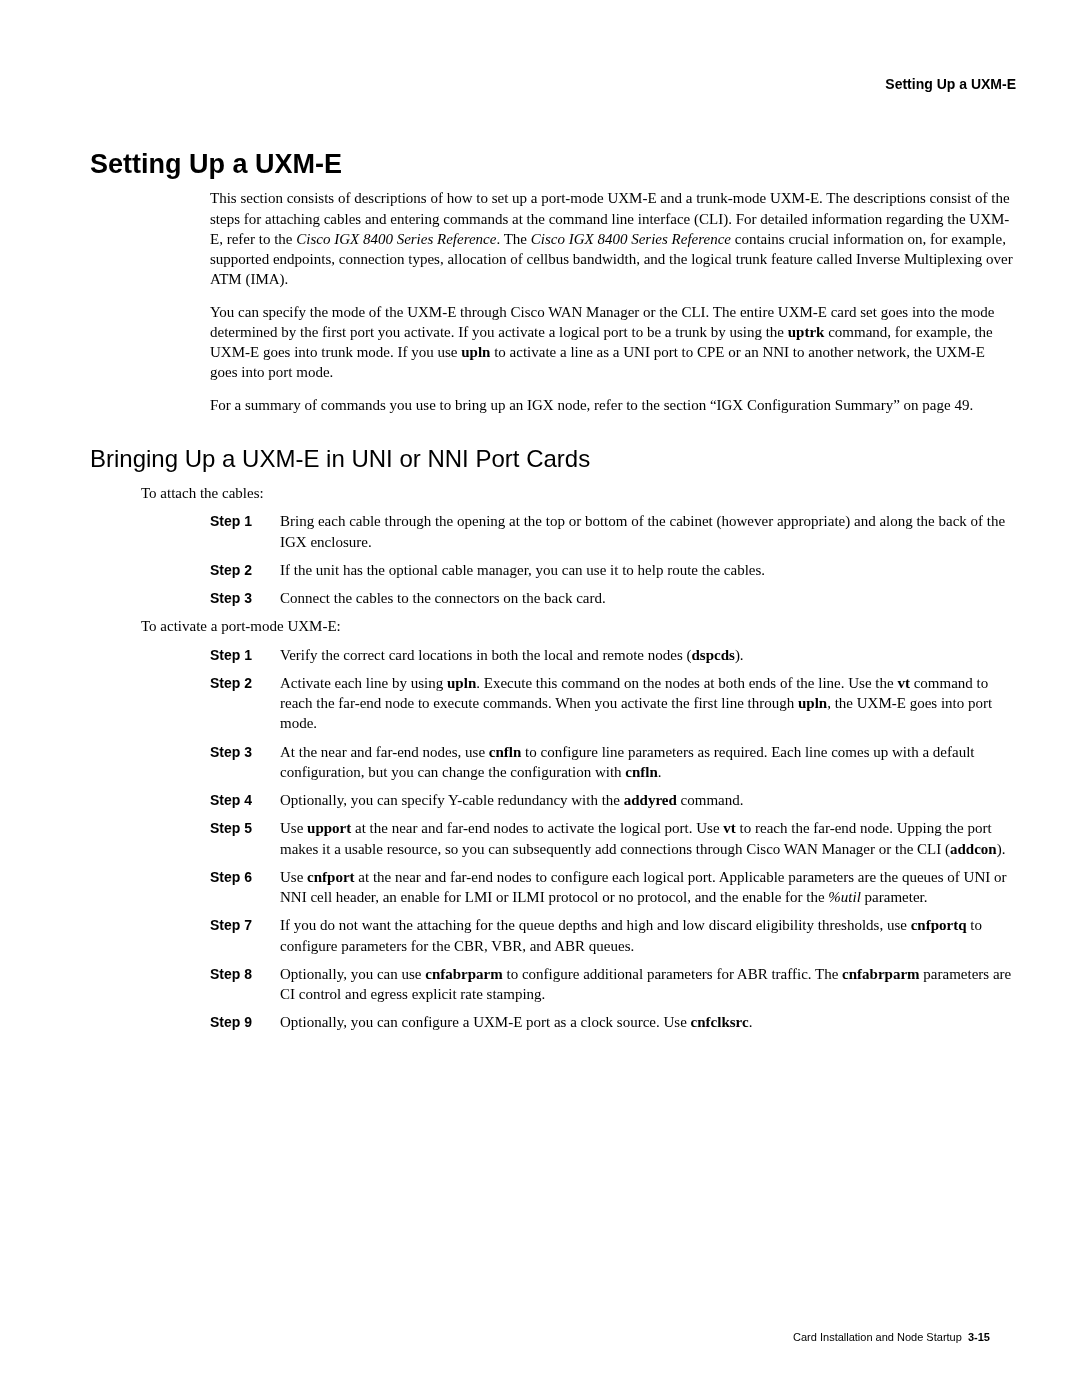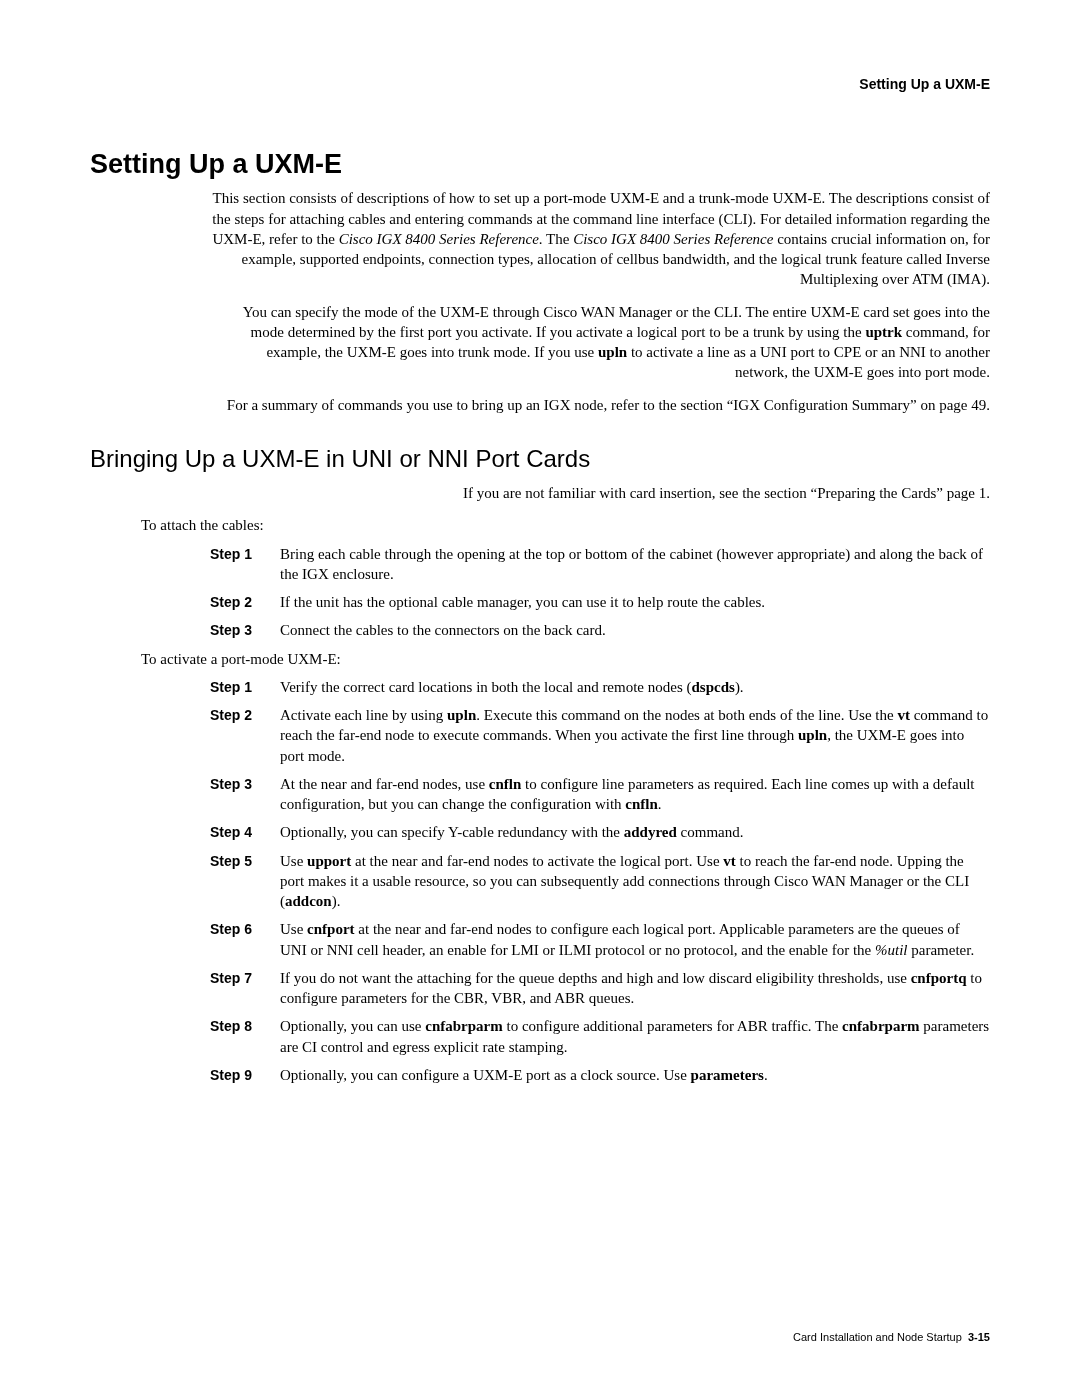--- a/index.html
+++ b/index.html
@@ -10,21 +10,21 @@
     color: #000;
     background: #fff;
     margin: 0;
     padding: 0;
     width: 1080px;
     height: 1397px;
     position: relative;
     box-sizing: border-box;
   }
   .page {
-    padding: 75px 90px 60px 90px;
+    padding: 75px 64px 60px 90px;
     box-sizing: border-box;
     height: 100%;
     position: relative;
   }
   .running-head {
     text-align: right;
     font-family: Arial, Helvetica, sans-serif;
     font-weight: bold;
     font-size: 14px;
     margin-bottom: 52px;
@@ -39,21 +39,21 @@
     font-family: Arial, Helvetica, sans-serif;
     font-weight: normal;
     font-size: 24px;
     margin: 28px 0 8px 0;
   }
   .body-col {
     margin-left: 120px;
   }
   .body-col p {
     margin: 0 0 12px 0;
-    text-align: right;
+    text-align: left;
   }
   .body-col p.intro {
     margin-top: 2px;
   }
   .steps {
     margin-left: 120px;
   }
   .step-row {
     display: flex;
     margin-bottom: 8px;
@@ -97,23 +97,20 @@
       <span>This section consists of descriptions of how to set up a port-mode UXM-E and a trunk-mode UXM-E. The descriptions consist of the steps for attaching cables and entering commands at the command line interface (CLI). For detailed information regarding the UXM-E, refer to the </span><span class="ital">Cisco IGX 8400 Series Reference</span><span>. The </span><span class="ital">Cisco IGX 8400 Series Reference</span><span> contains crucial information on, for example, supported endpoints, connection types, allocation of cellbus bandwidth, and the logical trunk feature called Inverse Multiplexing over ATM (IMA).</span>
     </p>
     <p>
       <span>You can specify the mode of the UXM-E through Cisco WAN Manager or the CLI. The entire UXM-E card set goes into the mode determined by the first port you activate. If you activate a logical port to be a trunk by using the </span><span class="cmd">uptrk</span><span> command, for example, the UXM-E goes into trunk mode. If you use </span><span class="cmd">upln</span><span> to activate a line as a UNI port to CPE or an NNI to another network, the UXM-E goes into port mode.</span>
     </p>
     <p>For a summary of commands you use to bring up an IGX node, refer to the section “IGX Configuration Summary” on page 49.</p>
   </div>
 
   <h2 class="subsection-title">Bringing Up a UXM-E in UNI or NNI Port Cards</h2>
 
-  <div class="body-col">
-    <p class="intro">If you are not familiar with card insertion, see the section “Preparing the Cards” page 1.</p>
-  </div>
 
   <p class="lead">To attach the cables:</p>
 
   <div class="steps">
     <div class="step-row">
       <div class="step-label">Step 1</div>
       <div class="step-text">Bring each cable through the opening at the top or bottom of the cabinet (however appropriate) and along the back of the IGX enclosure.</div>
     </div>
     <div class="step-row">
       <div class="step-label">Step 2</div>
@@ -181,21 +178,21 @@
     <div class="step-row">
       <div class="step-label">Step 8</div>
       <div class="step-text">
         <span>Optionally, you can use </span><span class="cmd">cnfabrparm</span><span> to configure additional parameters for ABR traffic. The </span><span class="cmd">cnfabrparm</span><span> parameters are CI control and egress explicit rate stamping.</span>
       </div>
     </div>
 
     <div class="step-row">
       <div class="step-label">Step 9</div>
       <div class="step-text">
-        <span>Optionally, you can configure a UXM-E port as a clock source. Use </span><span class="cmd">parameters</span><span>.</span>
+        <span>Optionally, you can configure a UXM-E port as a clock source. Use </span><span class="cmd">cnfclksrc</span><span>.</span>
       </div>
     </div>
 
   </div>
 
   <div class="footer">
     <span>Card Installation and Node Startup</span>&nbsp;&nbsp;<span class="pagebold">3-15</span>
   </div>
 </div>
 

